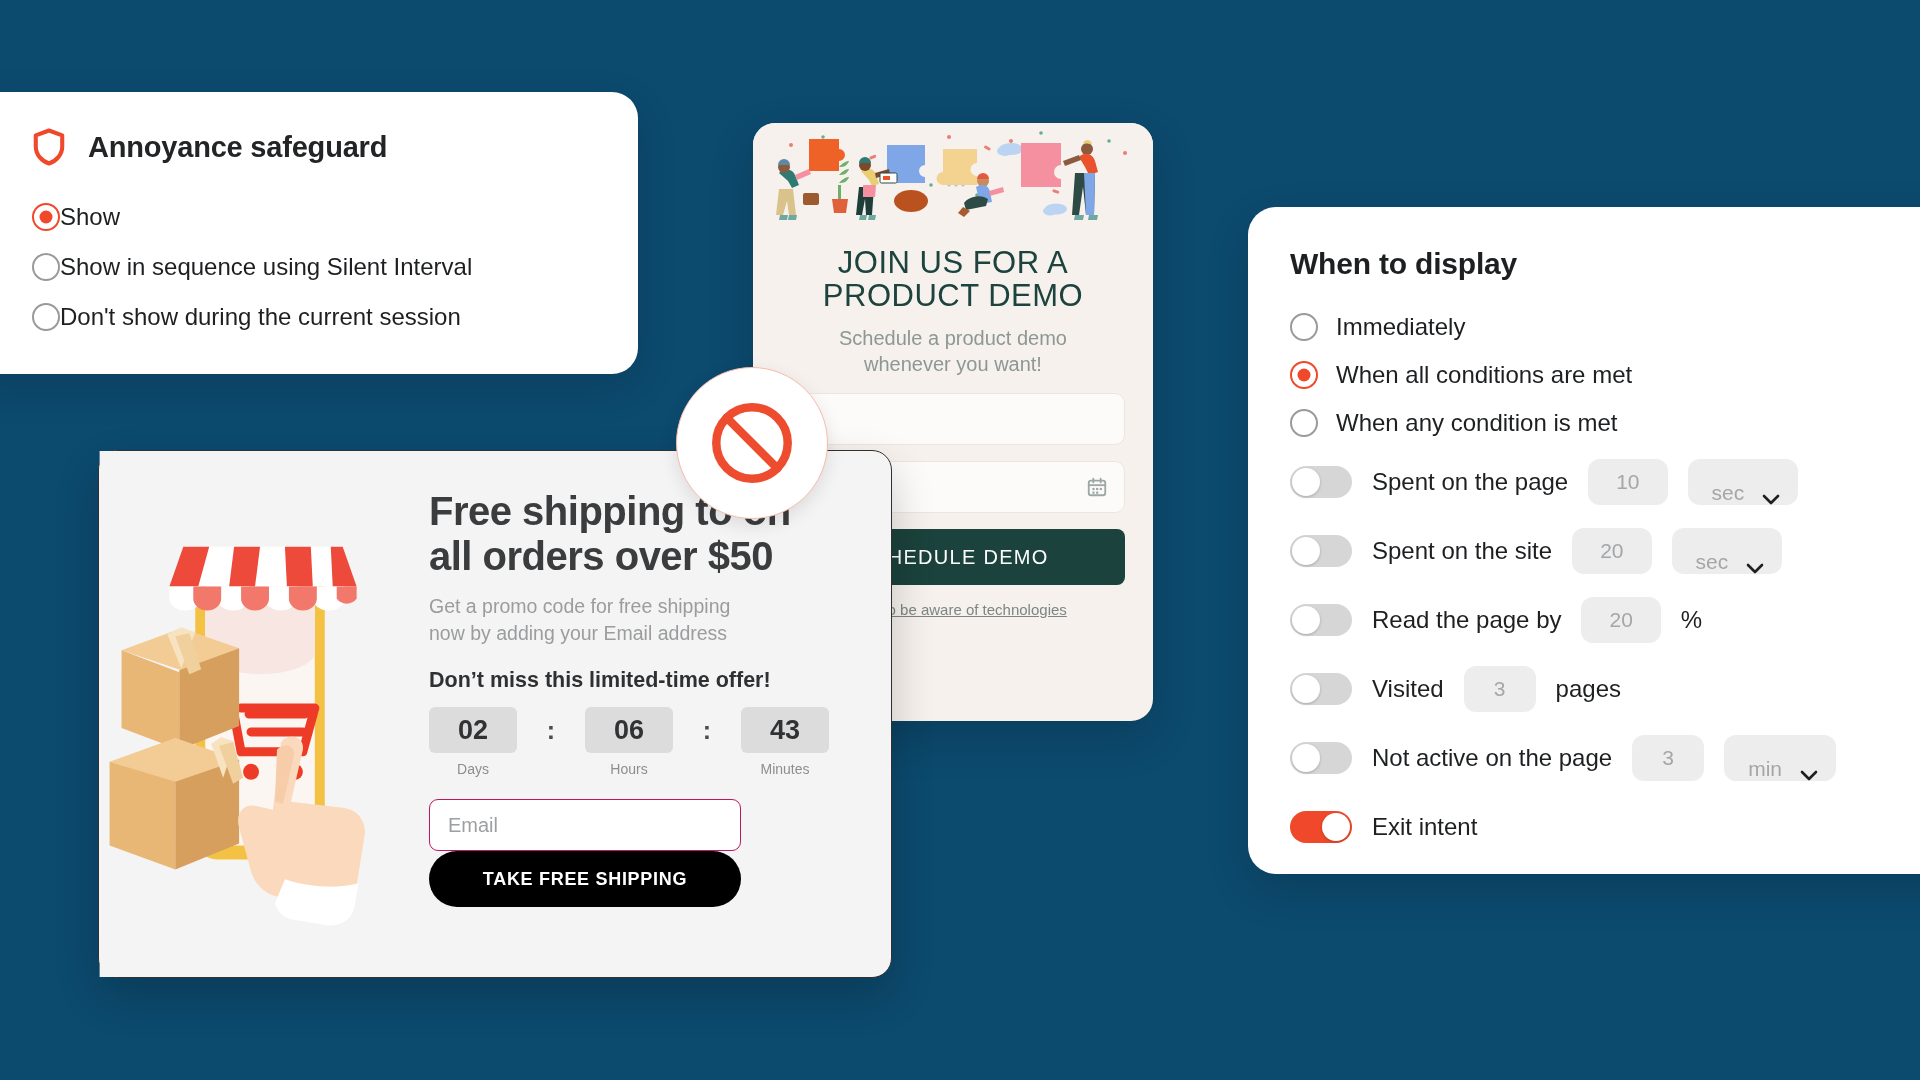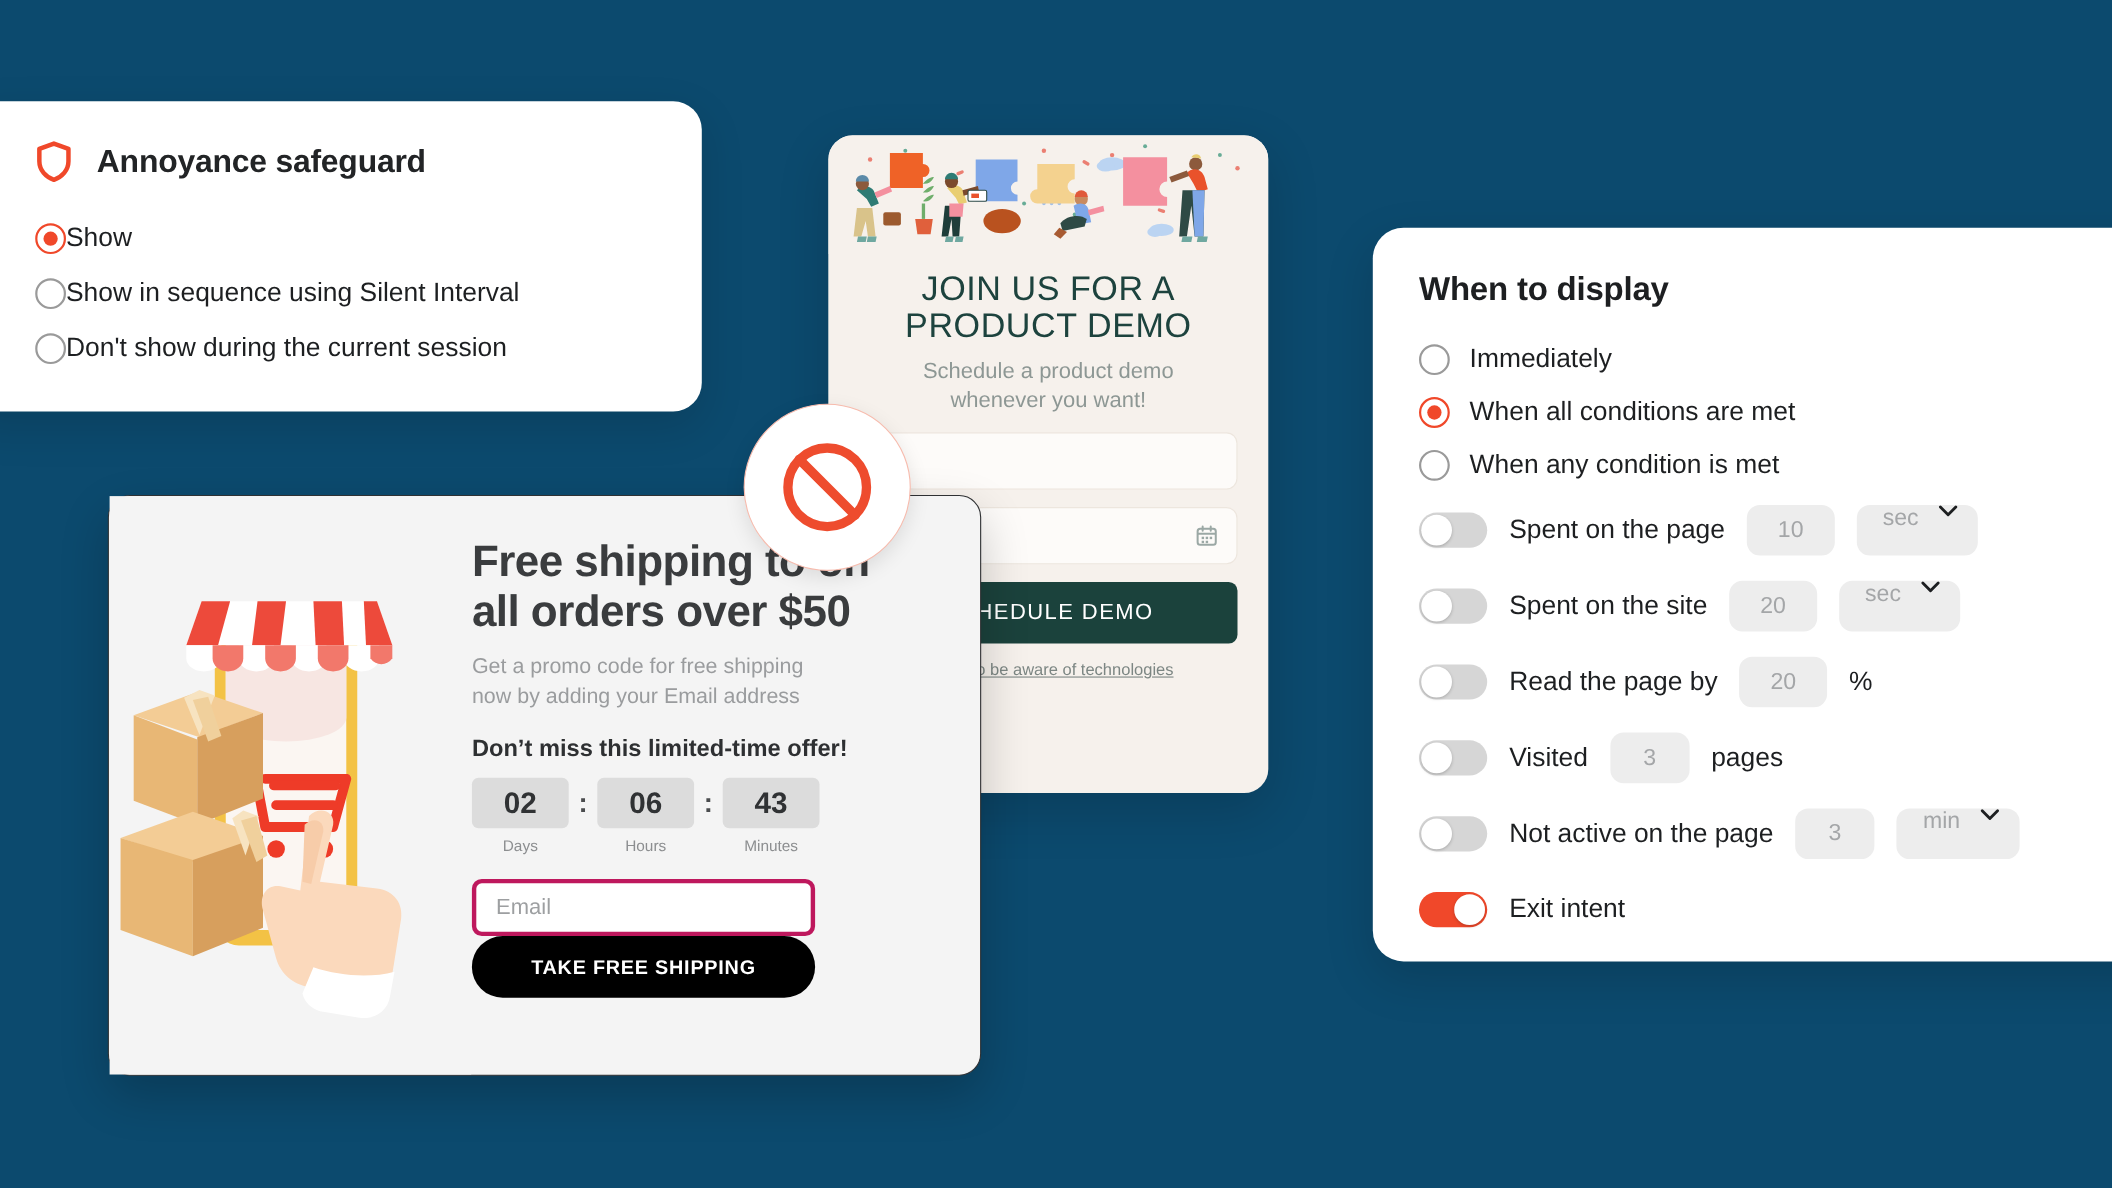--- a/index.html
+++ b/index.html
@@ -99,35 +99,35 @@
   .ship-title {
     font-size: 40px; line-height: 1.13; font-weight: 700;
     color: #3a3c3e; letter-spacing: -.5px;
   }
   .ship-sub {
     margin-top: 14px; font-size: 19.5px; line-height: 1.35; color: #9a9c9e;
   }
   .ship-offer {
     margin-top: 22px; font-size: 21.5px; font-weight: 700; color: #2e3032;
   }
-  .timer { margin-top: 14px; display: flex; align-items: flex-start; }
+  .timer { margin-top: 14px; display: flex; align-items: flex-start; gap: 21px; }
   .timer-unit { width: 88px; text-align: center; }
   .timer-box {
     background: #DCDCDC; border-radius: 6px; height: 46px;
     display: flex; align-items: center; justify-content: center;
     font-size: 27px; font-weight: 700; color: #303234;
   }
   .timer-cap { margin-top: 8px; font-size: 14px; color: #8c8e90; }
   .timer-sep {
     width: 26px; text-align: center; font-size: 25px; font-weight: 700;
     color: #4a4c4e; line-height: 46px;
   }
   .ship-input {
     margin-top: 22px; height: 52px; width: 312px;
-    background: #ffffff; border: 4px solid #be185d; border-radius: 9px;
+    background: #ffffff; border: 1px solid #be185d; border-radius: 9px;
     display: flex; align-items: center; padding: 0 18px;
     font-size: 20px; color: #9d9fa1;
   }
   .ship-btn {
     height: 56px; width: 312px;
     background: #000000; border-radius: 30px;
     display: flex; align-items: center; justify-content: center;
     color: #ffffff; font-size: 18px; font-weight: 700; letter-spacing: .7px;
   }
 
@@ -172,21 +172,21 @@
   .cond-label { font-size: 24px; color: #1d1f21; white-space: nowrap; }
   .num-pill {
     height: 46px; min-width: 72px; padding: 0 28px;
     background: #EDEDED; border-radius: 12px;
     display: flex; align-items: center; justify-content: center;
     font-size: 21px; color: #A4A6A8;
   }
   .unit-pill {
     height: 46px; padding: 0 18px 0 24px;
     background: #EDEDED; border-radius: 12px;
-    display: flex; align-items: flex-start; gap: 18px;
+    display: flex; align-items: flex-end; gap: 18px;
     font-size: 21px; color: #A4A6A8;
   }
   .chev { width: 18px; height: 11px; flex: 0 0 auto; }
   .suffix { font-size: 24px; color: #1d1f21; }
 </style>
 </head>
 <body>
 
 <div id="stage">
 

